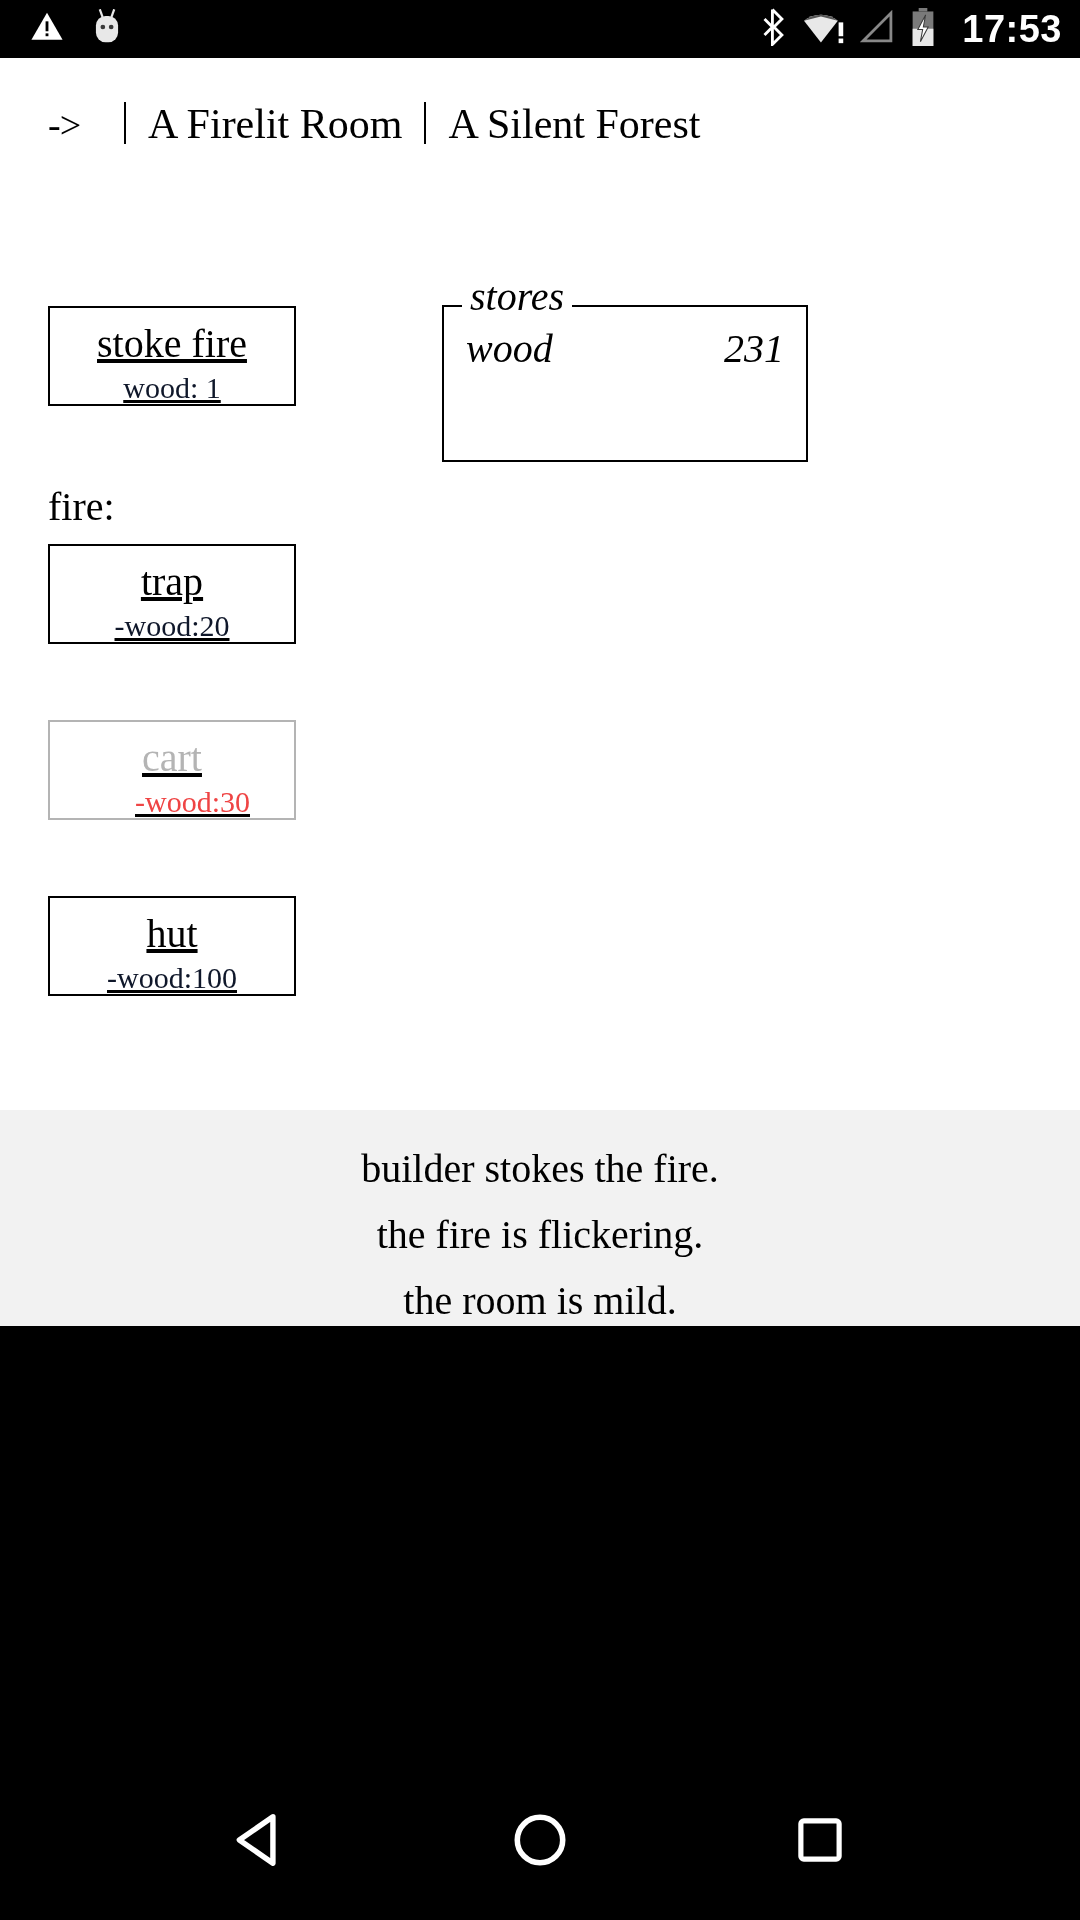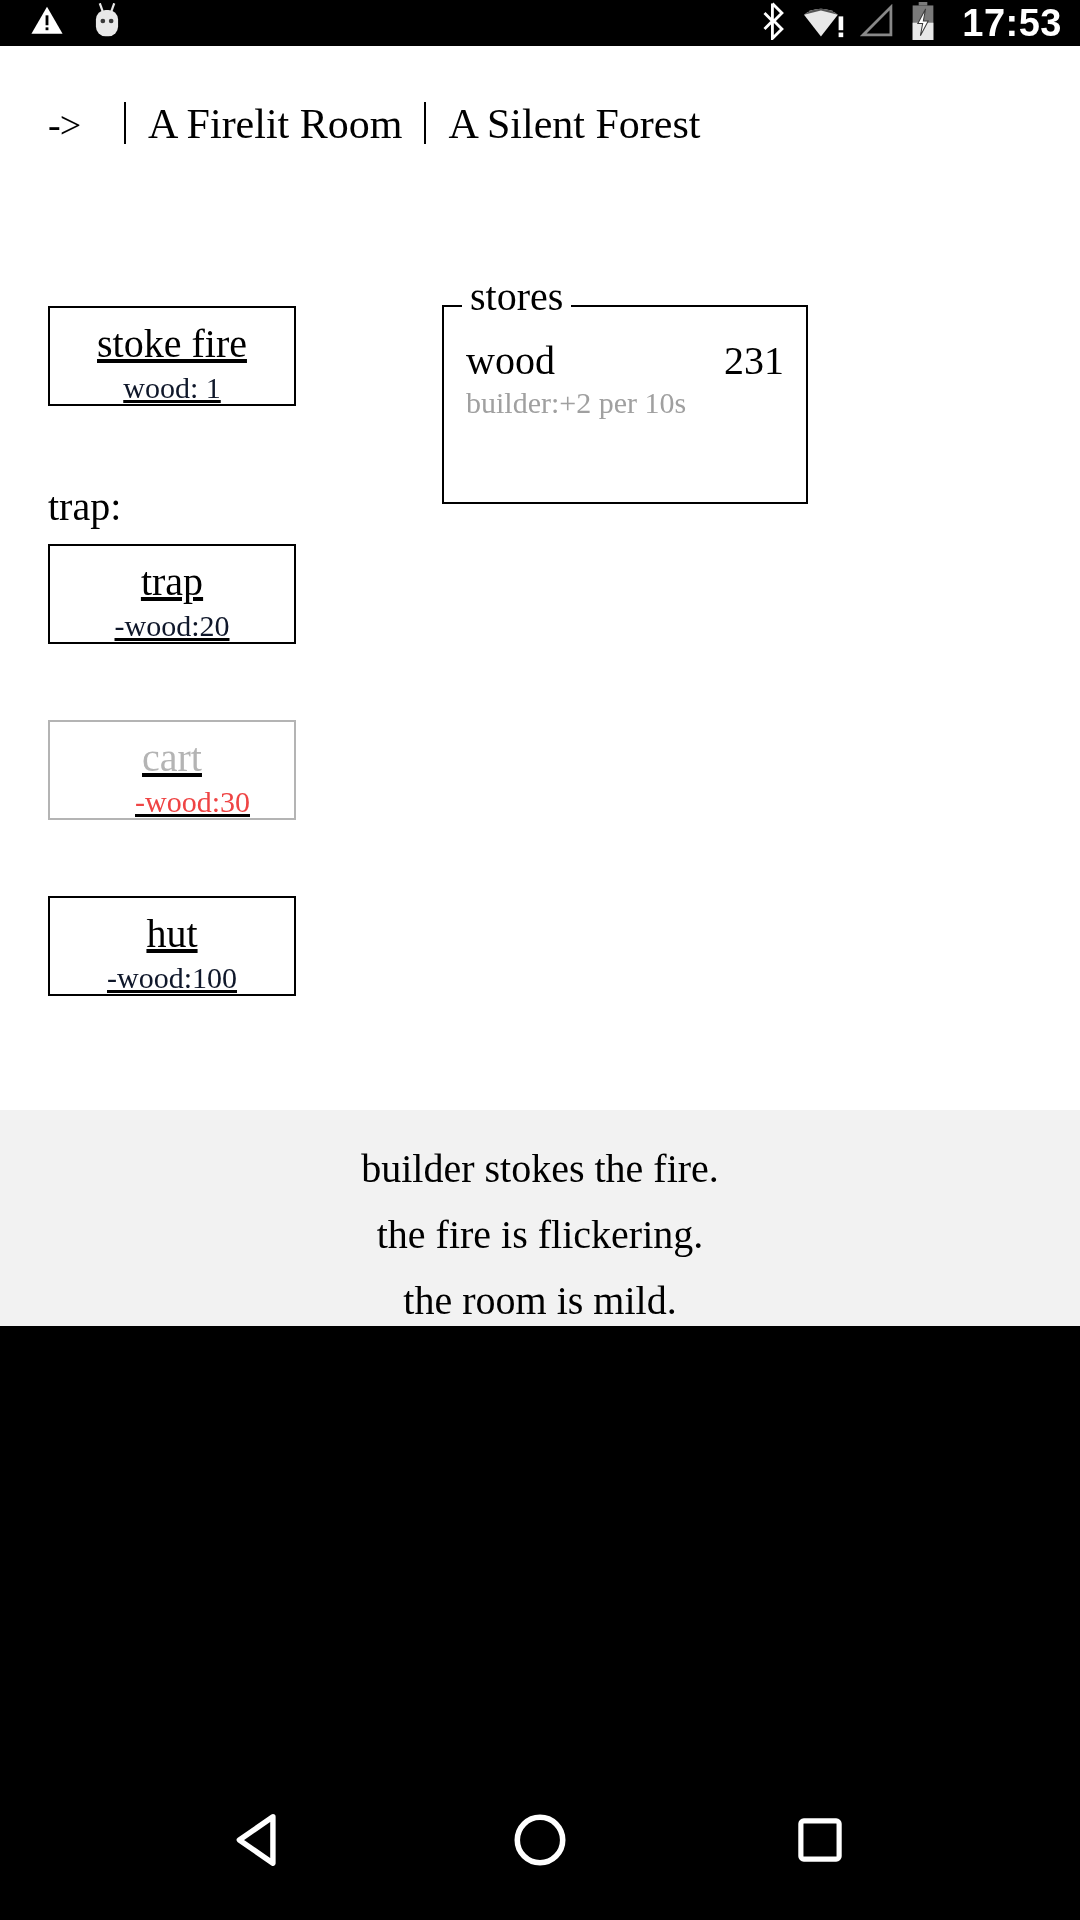--- a/index.html
+++ b/index.html
@@ -9,21 +9,21 @@
     background: #ffffff;
     font-family: "Liberation Serif", "DejaVu Serif", serif;
     overflow: hidden;
   }
 
   
   .status-bar {
     position: absolute;
     top: 0; left: 0;
     width: 1080px;
-    height: 46px;
+    height: 58px;
     background: #000000;
     display: flex;
     align-items: center;
     padding: 0 18px 0 30px;
   }
   .status-left { display: flex; align-items: center; gap: 26px; }
   .status-right { display: flex; align-items: center; gap: 16px; margin-left: auto; }
   .sb-icon { display: block; }
   .status-time {
     color: #ffffff;
@@ -108,23 +108,24 @@
     font-size: 40px;
     color: #000000;
   }
 
   
   .stores {
     position: absolute;
     left: 442px;
     top: 247px;
     width: 366px;
-    height: 199px;
+    height: 157px;
     border: 2px solid #000000;
-    padding: 12px 22px;
+    padding: 0 22px;
+    font-style: italic;
   }
   .stores-legend {
     position: absolute;
     top: -30px;
     left: 18px;
     background: #ffffff;
     padding: 0 8px;
     font-size: 40px;
     color: #000000;
     line-height: 1;
@@ -244,21 +245,21 @@
     <span class="nav-tab active">A Firelit Room</span>
     <span class="nav-sep"></span>
     <span class="nav-tab">A Silent Forest</span>
   </div>
 
   <div class="btn" id="btn-stoke-fire">
     <span class="btn-label">stoke fire</span>
     <span class="btn-cost">wood: 1</span>
   </div>
 
-  <div class="build-label">trap:</div>
+  <div class="build-label">fire:</div>
 
   <div class="btn" id="btn-trap">
     <span class="btn-label">trap</span>
     <span class="btn-cost">-wood:20</span>
   </div>
 
   <div class="btn disabled" id="btn-cart">
     <span class="btn-label">cart</span>
     <span class="btn-cost">-wood:30</span>
   </div>
@@ -267,21 +268,20 @@
     <span class="btn-label">hut</span>
     <span class="btn-cost">-wood:100</span>
   </div>
 
   <div class="stores">
     <div class="stores-legend">stores</div>
     <div class="store-row">
       <span class="store-name">wood</span>
       <span class="store-value">231</span>
     </div>
-    <div class="store-note">builder:+2 per 10s</div>
   </div>
 
   <div class="log">
     <div class="log-line">builder stokes the fire.</div>
     <div class="log-line">the fire is flickering.</div>
     <div class="log-line">the room is mild.</div>
   </div>
 
 </div>
 

